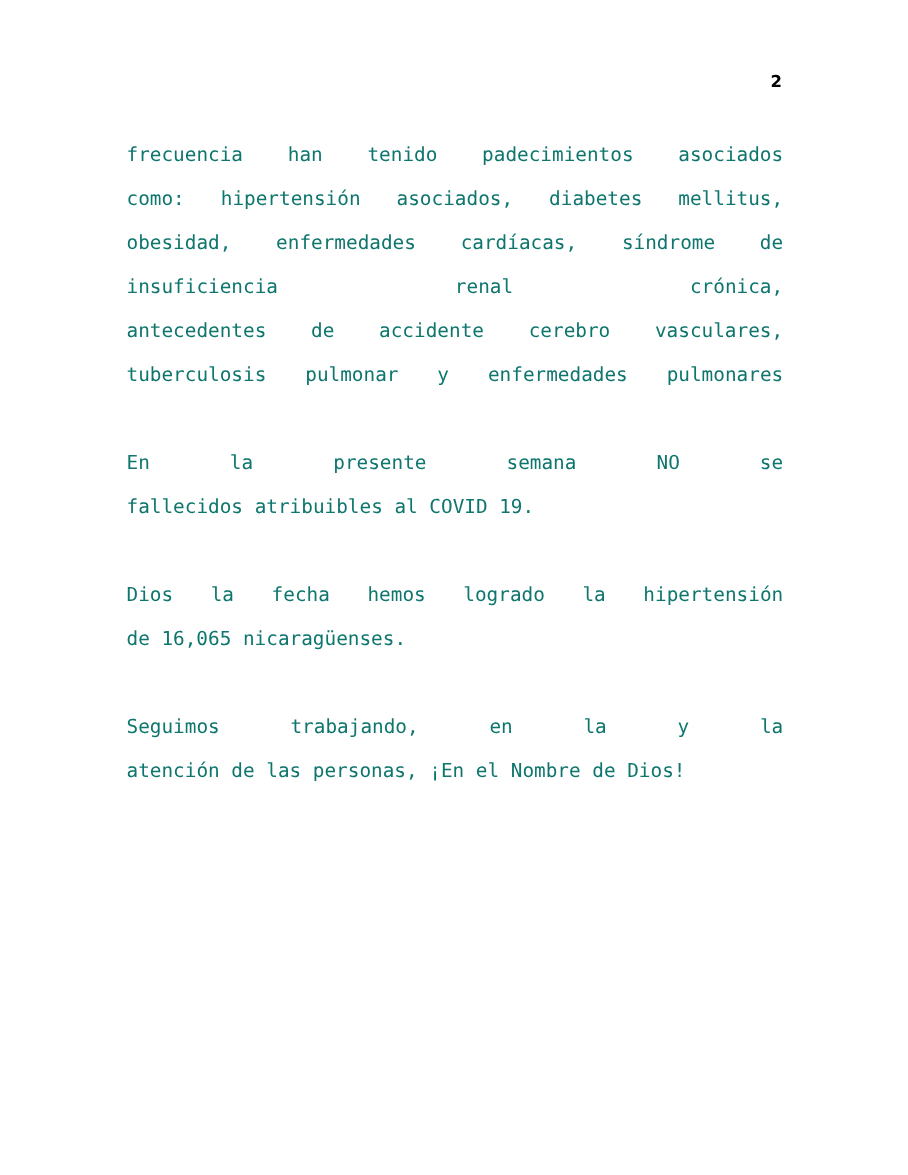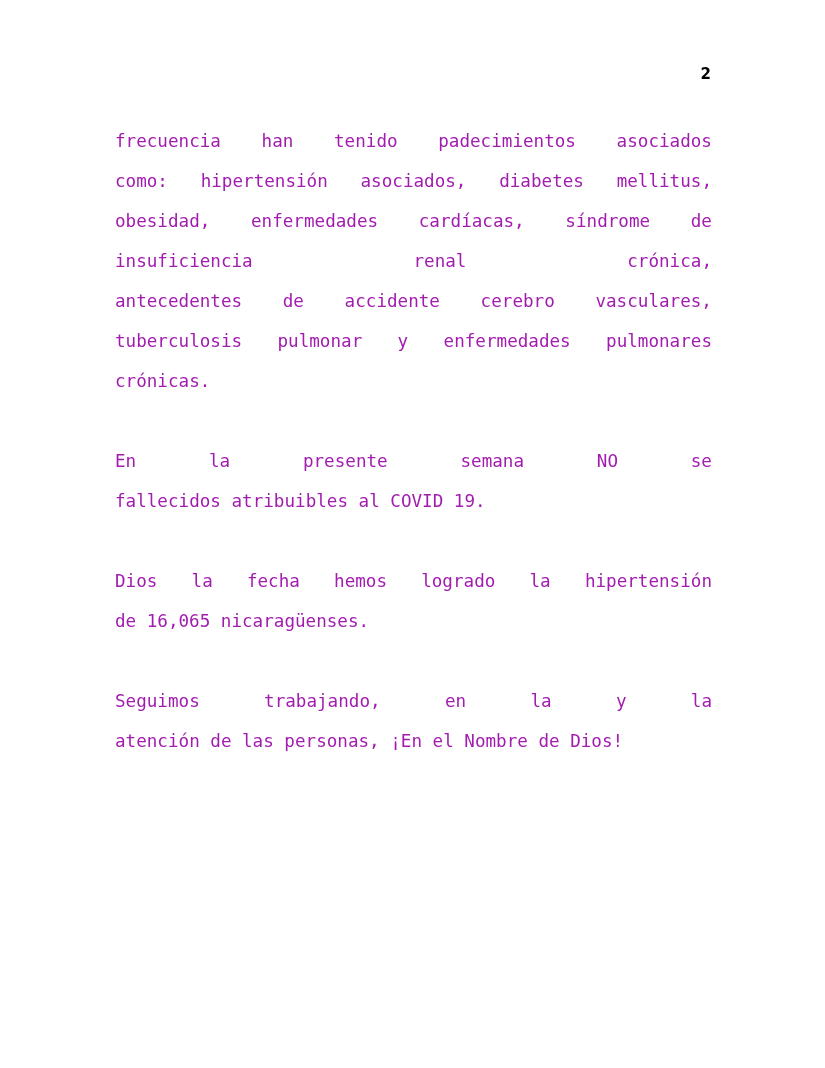--- a/index.html
+++ b/index.html
@@ -39,21 +39,21 @@
     width: 597px;
   }
   .para {
     margin: 0 0 0 0;
     text-align: justify;
     text-justify: inter-word;
     font-family: "DejaVu Sans Mono", monospace;
     font-size: 17.6px;
     line-height: 40px;
     letter-spacing: 0px;
-    color: #a21caf;
+    color: #0f766e;
     word-spacing: 0px;
   }
   .para + .para {
     margin-top: 40px;
   }
   
   .jline {
     display: flex;
     justify-content: space-between;
     width: 100%;
@@ -79,21 +79,20 @@
 
   <div class="content">
 
     <div class="para" id="p1">
         <div class="jline"><span class="w">frecuencia</span><span class="w">han</span><span class="w">tenido</span><span class="w">padecimientos</span><span class="w">asociados</span></div>
         <div class="jline"><span class="w">como:</span><span class="w">hipertensión</span><span class="w">asociados,</span><span class="w">diabetes</span><span class="w">mellitus,</span></div>
         <div class="jline"><span class="w">obesidad,</span><span class="w">enfermedades</span><span class="w">cardíacas,</span><span class="w">síndrome</span><span class="w">de</span></div>
         <div class="jline"><span class="w">insuficiencia</span><span class="w">renal</span><span class="w">crónica,</span></div>
         <div class="jline"><span class="w">antecedentes</span><span class="w">de</span><span class="w">accidente</span><span class="w">cerebro</span><span class="w">vasculares,</span></div>
         <div class="jline"><span class="w">tuberculosis</span><span class="w">pulmonar</span><span class="w">y</span><span class="w">enfermedades</span><span class="w">pulmonares</span></div>
-        <div class="jline last"><span class="w">crónicas.</span></div>
       </div>
     <div class="para" id="p2">
         <div class="jline"><span class="w">En</span><span class="w">la</span><span class="w">presente</span><span class="w">semana</span><span class="w">NO</span><span class="w">se</span></div>
         <div class="jline last"><span class="w">fallecidos</span><span class="w">atribuibles</span><span class="w">al</span><span class="w">COVID</span><span class="w">19.</span></div>
       </div>
     <div class="para" id="p3">
         <div class="jline"><span class="w">Dios</span><span class="w">la</span><span class="w">fecha</span><span class="w">hemos</span><span class="w">logrado</span><span class="w">la</span><span class="w">hipertensión</span></div>
         <div class="jline last"><span class="w">de</span><span class="w">16,065</span><span class="w">nicaragüenses.</span></div>
       </div>
     <div class="para" id="p4">

